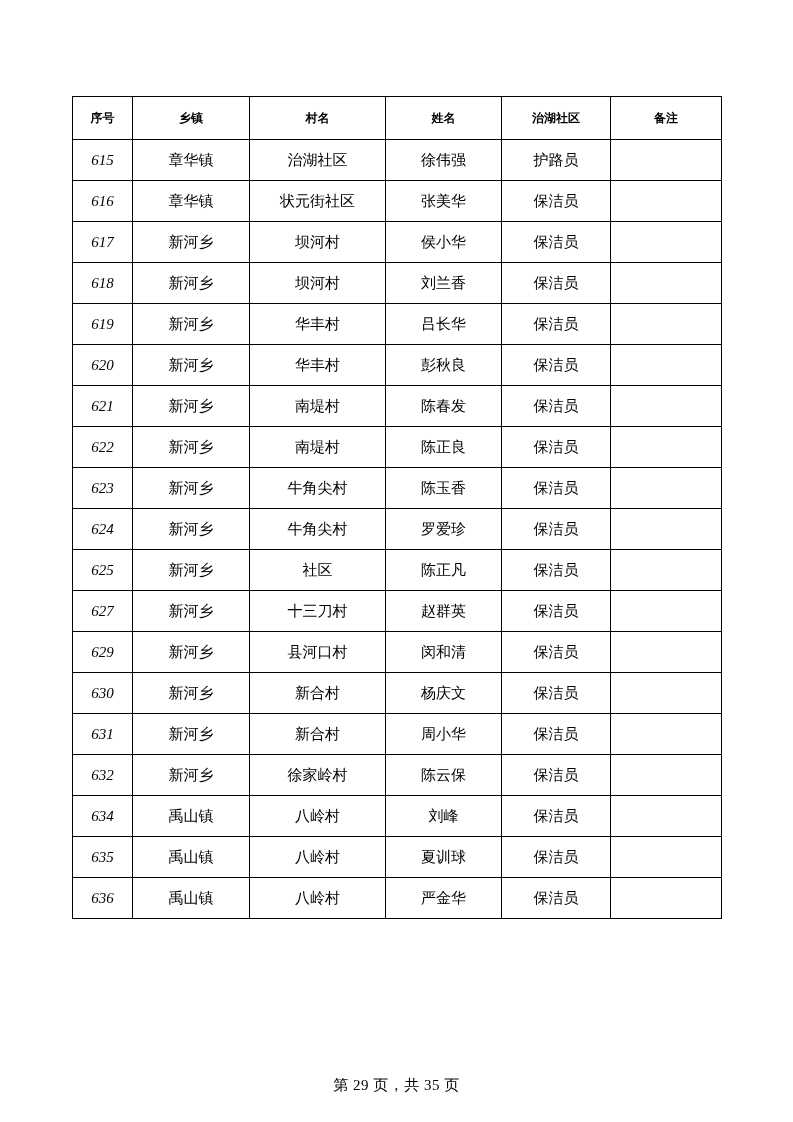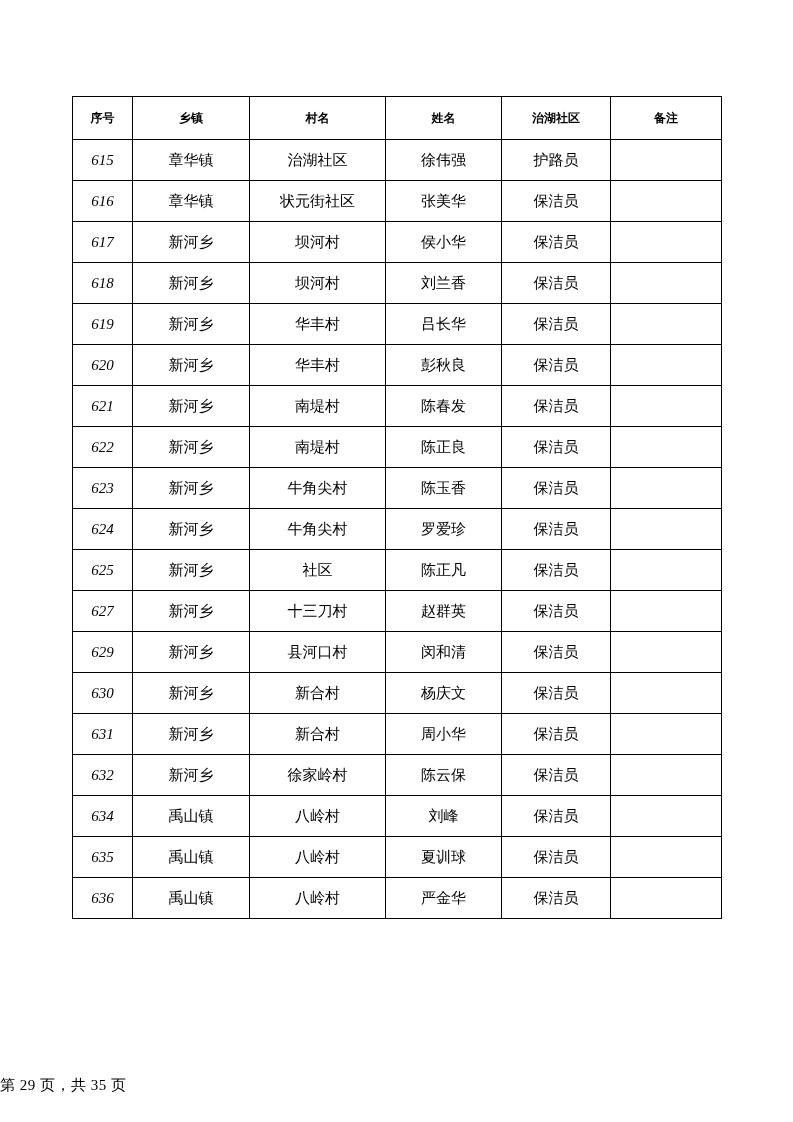--- a/index.html
+++ b/index.html
@@ -50,21 +50,21 @@
   col.c-note { width: 111px; }
 
   .cell-seq   { font-family: "Liberation Serif", serif; font-size: 15px; font-style: italic; }
   .cell-text  { font-family: "Liberation Serif", "DejaVu Serif", serif; font-size: 15px; }
 
   .footer {
     position: absolute;
     left: 0;
     right: 0;
     top: 1076px;
-    text-align: left;
+    text-align: center;
     font-size: 15px;
     font-family: "Liberation Serif", "DejaVu Serif", serif;
     letter-spacing: 0.5px;
   }
 </style>
 </head>
 <body>
 
 <div class="page">
 

